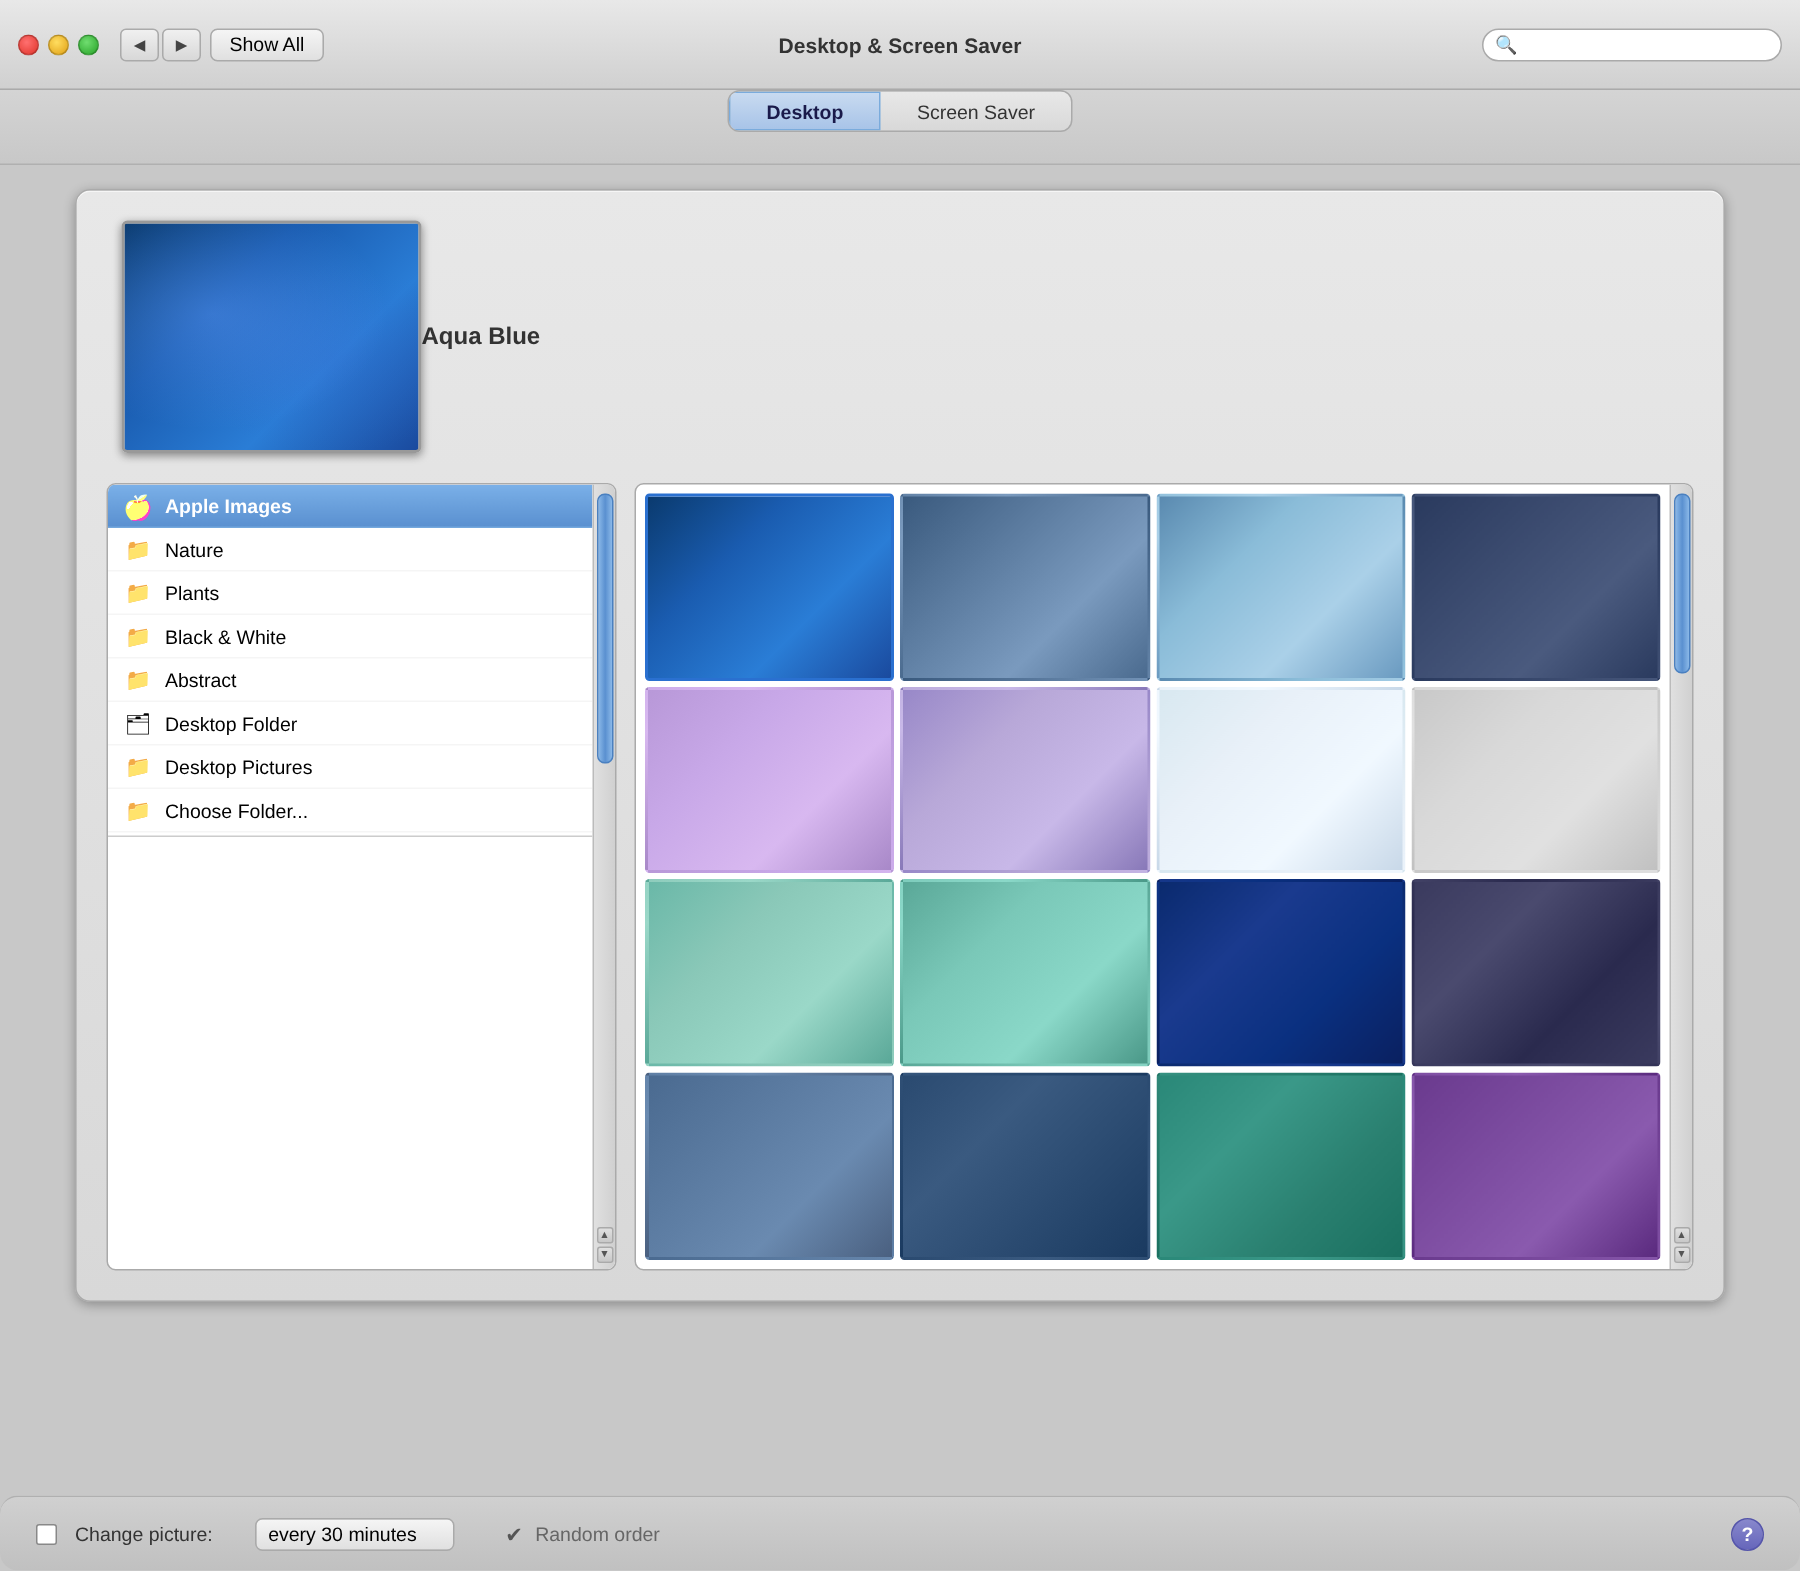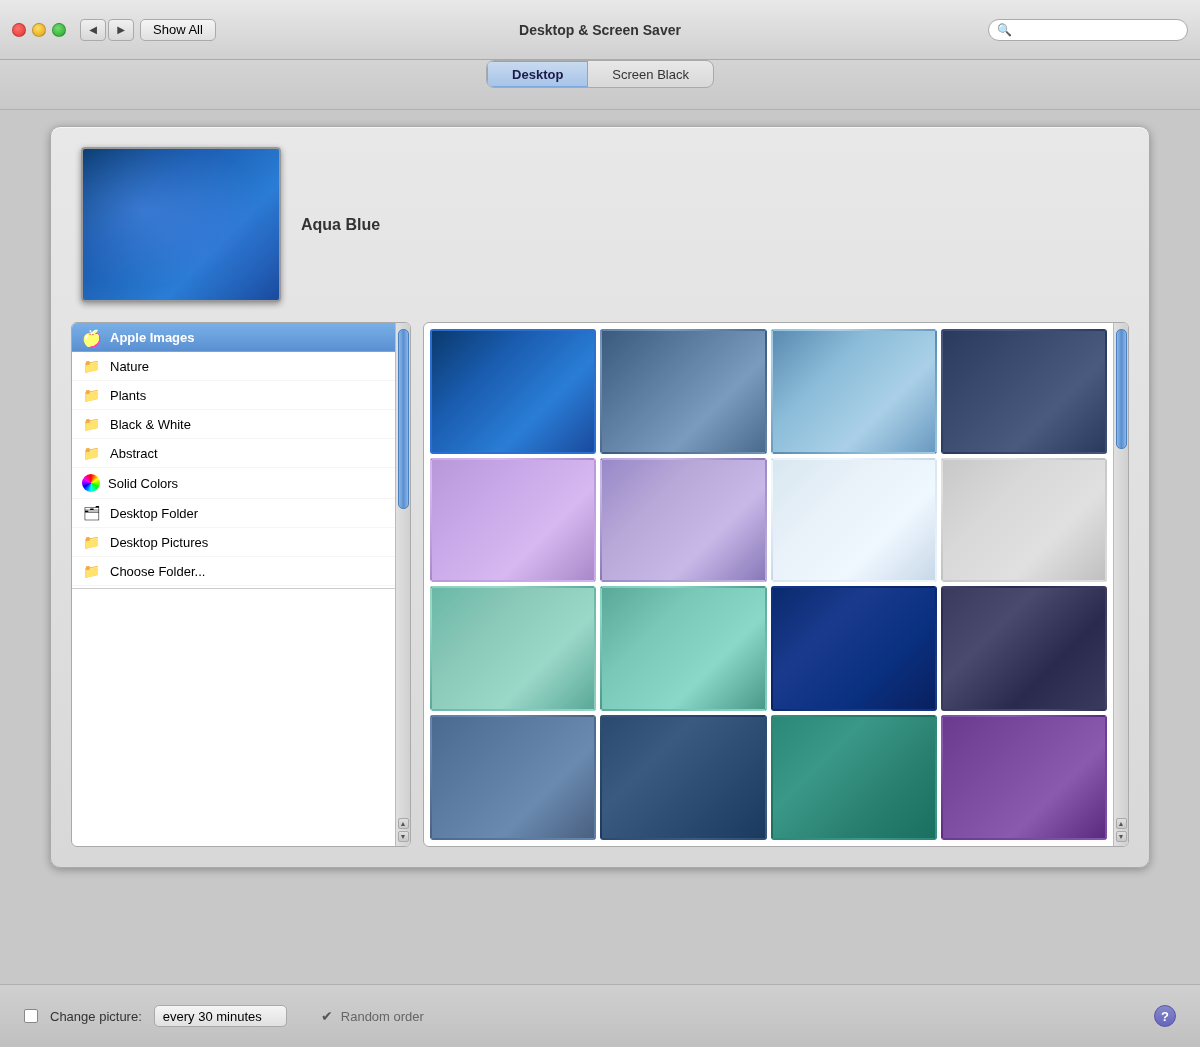--- a/index.html
+++ b/index.html
@@ -169,21 +169,20 @@
       border: 1px solid #aaa;
       border-radius: 10px;
       padding: 20px;
       box-shadow: inset 0 1px 0 rgba(255,255,255,0.6), 0 2px 8px rgba(0,0,0,0.3);
     }
 
     
     .preview-section {
       display: flex;
       align-items: center;
-      gap: 20px;
       margin-bottom: 20px;
       padding: 0 10px;
     }
 
     .preview-thumbnail {
       width: 200px;
       height: 155px;
       border: 2px solid #999;
       border-radius: 4px;
       overflow: hidden;
@@ -396,25 +395,26 @@
       gap: 2px;
       margin-top: auto;
       padding-bottom: 2px;
     }
 
     
     .bottom-bar {
       width: 100%;
       background: linear-gradient(to bottom, #d0d0d0, #c0c0c0);
       border-top: 1px solid #b0b0b0;
-      height: 63px;
+      height: 50px;
       display: flex;
       align-items: center;
       padding: 0 24px;
       gap: 12px;
+      border-radius: 12px;
     }
 
     .change-picture-checkbox {
       width: 14px;
       height: 14px;
       border: 1px solid #888;
       background: white;
       border-radius: 2px;
       cursor: pointer;
       display: flex;
@@ -437,20 +437,21 @@
       -webkit-appearance: none;
       cursor: pointer;
       height: 22px;
       position: relative;
     }
 
     .select-wrapper {
       position: relative;
       display: flex;
       align-items: center;
+      margin-left: 16px;
     }
 
     .random-order-area {
       display: flex;
       align-items: center;
       gap: 6px;
       margin-left: 20px;
     }
 
     .checkmark-icon {
@@ -544,21 +545,21 @@
     <input class="search-input" type="text" style="">
   </div>
 </div>
 
 <div class="toolbar-area">
   <div class="tab-switcher">
     <div class="tab-item active">
       <span>Desktop</span>
     </div>
     <div class="tab-item">
-      <span>Screen Black</span>
+      <span>Screen Saver</span>
     </div>
   </div>
 </div>
 
 <div class="main-content">
   <div class="pref-panel">
 
     <div class="preview-section">
       <div class="preview-thumbnail wp-aqua-blue"></div>
       <div class="preview-name">Aqua Blue</div>
@@ -588,24 +589,20 @@
             <div class="source-item">
               <span class="folder-icon">📁</span>
               <span>Black &amp; White</span>
             </div>
 
             <div class="source-item">
               <span class="folder-icon">📁</span>
               <span>Abstract</span>
             </div>
 
-            <div class="source-item">
-              <div class="color-wheel"></div>
-              <span>Solid Colors</span>
-            </div>
 
             <div class="source-item">
               <span class="folder-icon pics-folder-icon">🗂</span>
               <span>Desktop Folder</span>
             </div>
 
             <div class="source-item">
               <span class="folder-icon">📁</span>
               <span>Desktop Pictures</span>
             </div>

